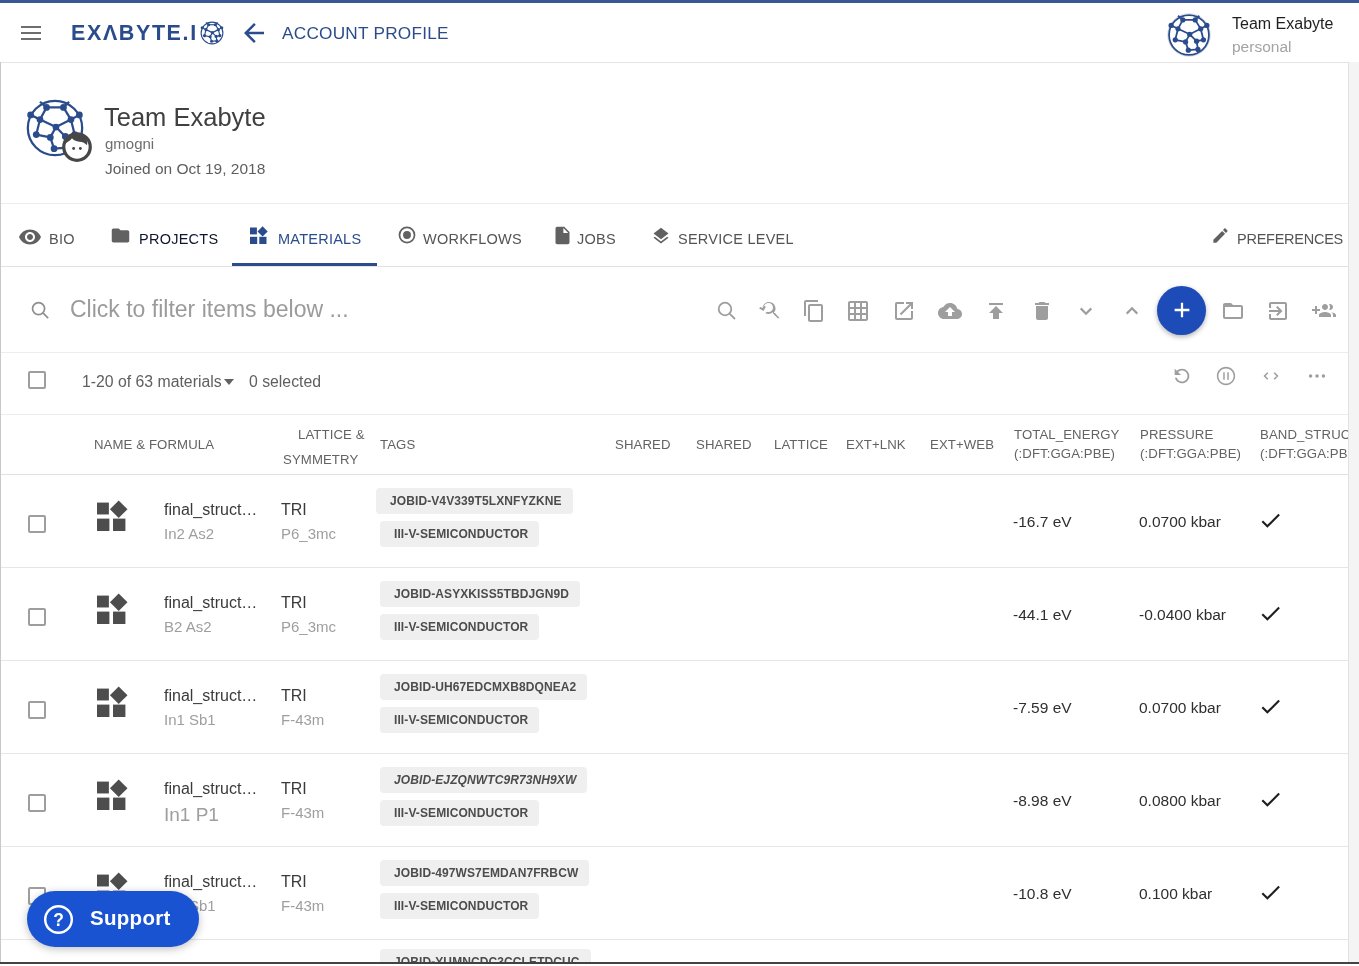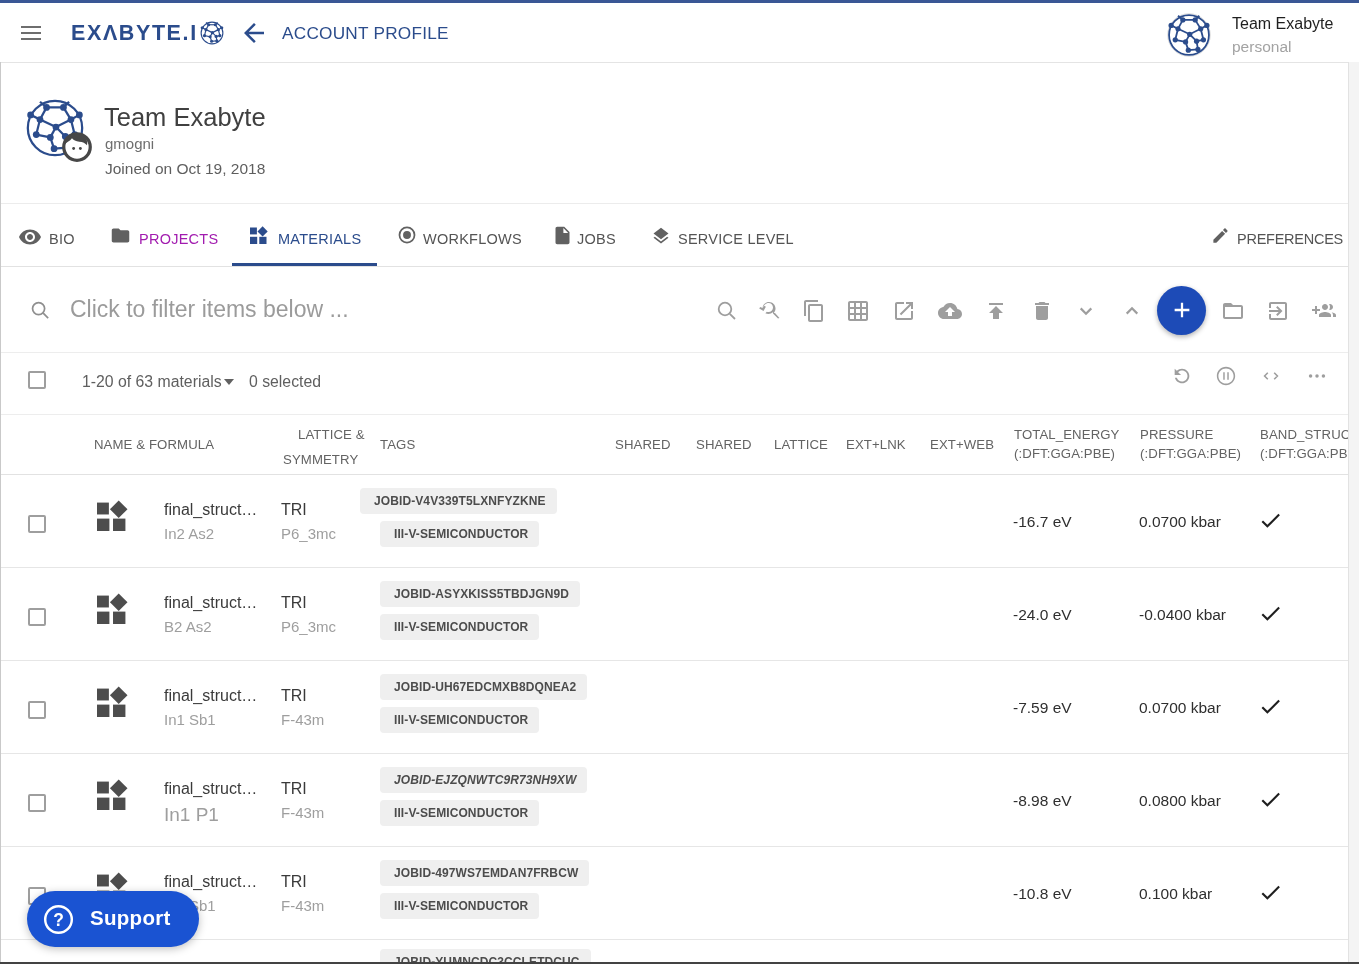--- a/index.html
+++ b/index.html
@@ -138,21 +138,21 @@
 <div class="abs" style="left:105px;top:135px;font-size:15px;color:#6e6e6e;">gmogni</div>
 <div class="abs" style="left:105px;top:160px;font-size:15.5px;color:#5e5e5e;">Joined on Oct 19, 2018</div>
 <div class="hline" style="left:0;top:203px;width:1359px;background:#ececec;"></div>
 <svg width="24" height="24" viewBox="0 0 24 24" style="position:absolute;left:18px;top:224.5px;">
       <path fill="#616161" d="M12 4.5C7 4.5 2.73 7.61 1 12c1.73 4.39 6 7.5 11 7.5s9.27-3.11 11-7.5c-1.73-4.39-6-7.5-11-7.5zM12 17c-2.76 0-5-2.24-5-5s2.24-5 5-5 5 2.24 5 5-2.24 5-5 5zm0-8c-1.66 0-3 1.34-3 3s1.34 3 3 3 3-1.34 3-3-1.34-3-3-3z"></path>
     </svg>
 <div class="abs" style="left:49px;top:230.5px;font-size:14.5px;color:#545454;letter-spacing:0.25px;">BIO</div>
 <svg width="21" height="21" viewBox="0 0 24 24" style="position:absolute;left:110px;top:224.5px;">
       <path fill="#616161" d="M10 4H4c-1.1 0-1.99.9-1.99 2L2 18c0 1.1.9 2 2 2h16c1.1 0 2-.9 2-2V8c0-1.1-.9-2-2-2h-8l-2-2z"></path>
     </svg>
-<div class="abs" style="left:139px;top:230.5px;font-size:14.5px;color:#a21caf;letter-spacing:0.25px;">PROJECTS</div>
+<div class="abs" style="left:139px;top:230.5px;font-size:14.5px;color:#0f172a;letter-spacing:0.25px;">PROJECTS</div>
 <svg width="18" height="18" viewBox="0 0 30 30" style="position:absolute;left:250px;top:226.4px;">
       <rect x="0" y="2.5" width="11.5" height="11.5" fill="#2b4c8c"></rect>
       <path d="M21 0.5 L29.5 9 L21 17.5 L12.5 9 Z" fill="#2b4c8c"></path>
       <rect x="0" y="18" width="12" height="12" fill="#2b4c8c"></rect>
       <rect x="15.5" y="18" width="12" height="12" fill="#2b4c8c"></rect>
     </svg>
 <div class="abs" style="left:278px;top:230.5px;font-size:14.5px;color:#2b4c8c;letter-spacing:0.25px;">MATERIALS</div>
 <svg width="22" height="22" viewBox="0 0 24 24" style="position:absolute;left:396px;top:224px;">
       <circle cx="12" cy="12" r="8.2" fill="none" stroke="#616161" stroke-width="1.9"></circle>
       <circle cx="12" cy="12" r="4.3" fill="#616161"></circle>
@@ -265,42 +265,42 @@
 <svg width="31" height="31" viewBox="0 0 30 30" style="position:absolute;left:97px;top:500px;">
       <rect x="0" y="2.5" width="11.5" height="11.5" fill="#4d4d4d"></rect>
       <path d="M21 0.5 L29.5 9 L21 17.5 L12.5 9 Z" fill="#4d4d4d"></path>
       <rect x="0" y="18" width="12" height="12" fill="#4d4d4d"></rect>
       <rect x="15.5" y="18" width="12" height="12" fill="#4d4d4d"></rect>
     </svg>
 <div class="abs" style="left:164px;top:501px;font-size:16px;color:#3a3a3a;">final_struct…</div>
 <div class="abs" style="left:164px;top:525px;font-size:15px;color:#9e9e9e;">In2 As2</div>
 <div class="abs" style="left:281px;top:501px;font-size:16px;color:#3a3a3a;">TRI</div>
 <div class="abs" style="left:281px;top:525px;font-size:15px;color:#9e9e9e;">P6_3mc</div>
-<div class="chip" style="left:360px;top:488px;text-align:center;">JOBID-V4V339T5LXNFYZKNE</div>
+<div class="chip" style="left:376px;top:488px;text-align:center;">JOBID-V4V339T5LXNFYZKNE</div>
 <div class="chip" style="left:380px;top:521px;">III-V-SEMICONDUCTOR</div>
 <div class="abs" style="left:1013px;top:513px;font-size:15.5px;color:#2f2f2f;">-16.7 eV</div>
 <div class="abs" style="left:1139px;top:513px;font-size:15.5px;color:#2f2f2f;">0.0700 kbar</div>
 <svg width="25" height="25" viewBox="0 0 24 24" style="position:absolute;left:1257.5px;top:507.5px;">
       <path fill="#1f1f1f" d="M9 16.17L4.83 12l-1.42 1.41L9 19 21 7l-1.41-1.41z"></path>
     </svg>
 <div class="hline" style="left:0;top:567px;width:1348px;background:#e6e6e6;"></div>
 <div class="cb" style="left:28px;top:608px;"></div>
 <svg width="31" height="31" viewBox="0 0 30 30" style="position:absolute;left:97px;top:593px;">
       <rect x="0" y="2.5" width="11.5" height="11.5" fill="#4d4d4d"></rect>
       <path d="M21 0.5 L29.5 9 L21 17.5 L12.5 9 Z" fill="#4d4d4d"></path>
       <rect x="0" y="18" width="12" height="12" fill="#4d4d4d"></rect>
       <rect x="15.5" y="18" width="12" height="12" fill="#4d4d4d"></rect>
     </svg>
 <div class="abs" style="left:164px;top:594px;font-size:16px;color:#3a3a3a;">final_struct…</div>
 <div class="abs" style="left:164px;top:618px;font-size:15px;color:#9e9e9e;">B2 As2</div>
 <div class="abs" style="left:281px;top:594px;font-size:16px;color:#3a3a3a;">TRI</div>
 <div class="abs" style="left:281px;top:618px;font-size:15px;color:#9e9e9e;">P6_3mc</div>
 <div class="chip" style="left:380px;top:581px;">JOBID-ASYXKISS5TBDJGN9D</div>
 <div class="chip" style="left:380px;top:614px;">III-V-SEMICONDUCTOR</div>
-<div class="abs" style="left:1013px;top:606px;font-size:15.5px;color:#2f2f2f;">-24.0 eV</div>
+<div class="abs" style="left:1013px;top:606px;font-size:15.5px;color:#2f2f2f;">-44.1 eV</div>
 <div class="abs" style="left:1139px;top:606px;font-size:15.5px;color:#2f2f2f;">-0.0400 kbar</div>
 <svg width="25" height="25" viewBox="0 0 24 24" style="position:absolute;left:1257.5px;top:600.5px;">
       <path fill="#1f1f1f" d="M9 16.17L4.83 12l-1.42 1.41L9 19 21 7l-1.41-1.41z"></path>
     </svg>
 <div class="hline" style="left:0;top:660px;width:1348px;background:#e6e6e6;"></div>
 <div class="cb" style="left:28px;top:701px;"></div>
 <svg width="31" height="31" viewBox="0 0 30 30" style="position:absolute;left:97px;top:686px;">
       <rect x="0" y="2.5" width="11.5" height="11.5" fill="#4d4d4d"></rect>
       <path d="M21 0.5 L29.5 9 L21 17.5 L12.5 9 Z" fill="#4d4d4d"></path>
       <rect x="0" y="18" width="12" height="12" fill="#4d4d4d"></rect>

